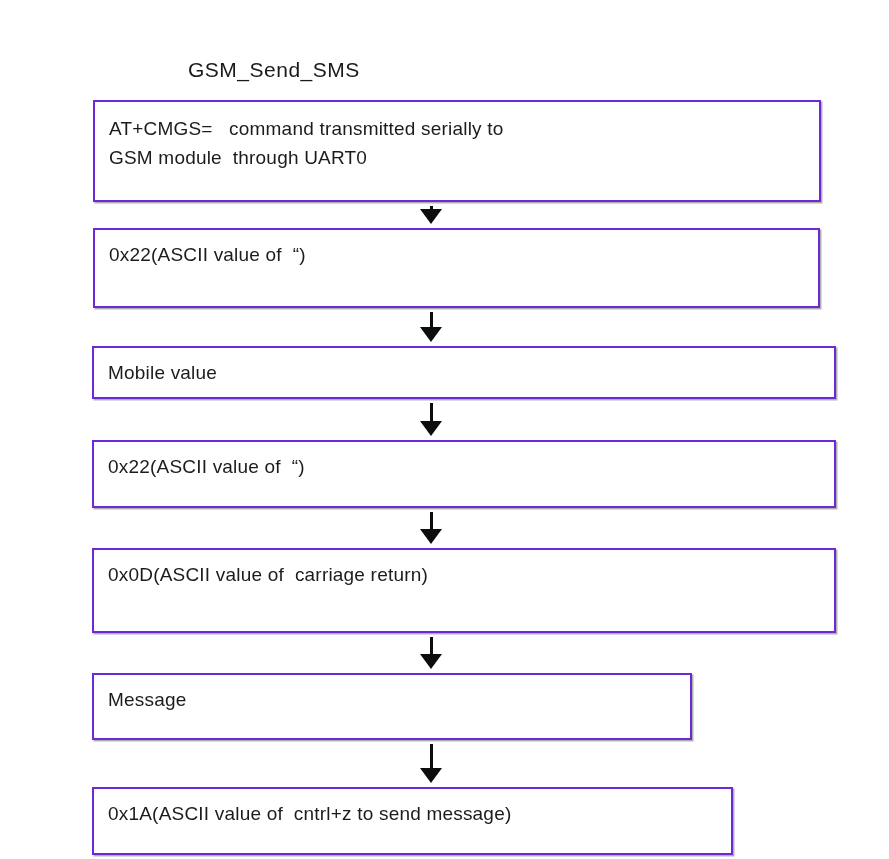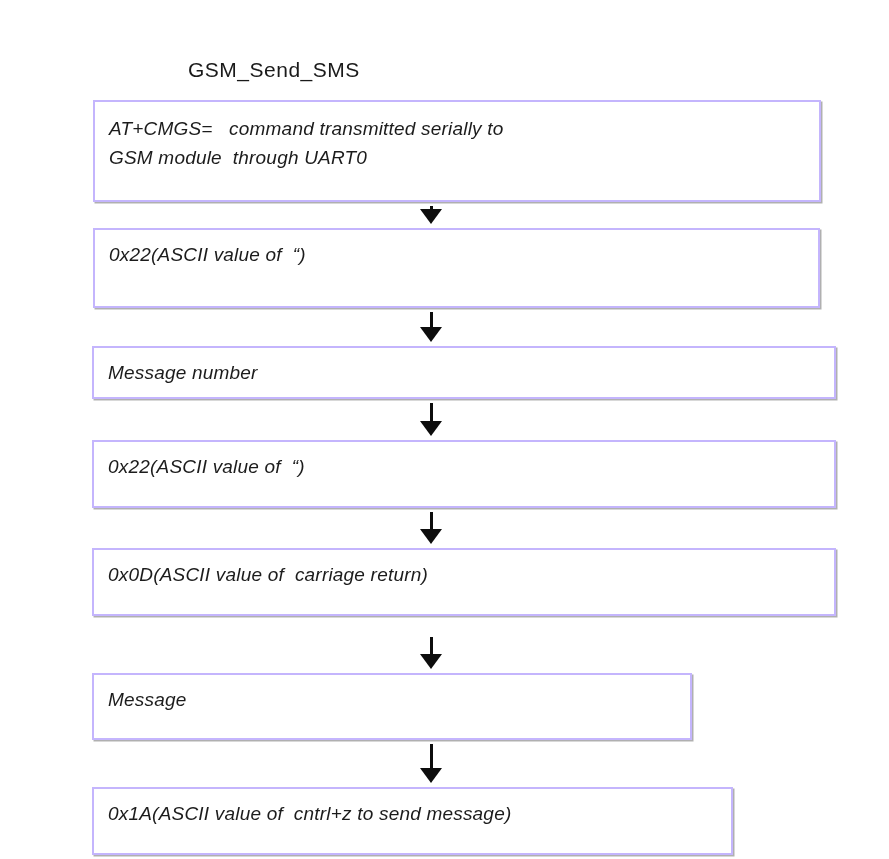--- a/index.html
+++ b/index.html
@@ -20,35 +20,34 @@
     left: 172px;
     top: 42px;
     font-size: 21px;
     letter-spacing: 0.5px;
     color: #1a1a1a;
     white-space: pre;
   }
   .flow-box {
     position: absolute;
     background: #ffffff;
-    border: 2px solid #c4b5fd;
+    border: 2px solid #6d28d9;
     box-shadow: 1.5px 1.5px 0 rgba(80,80,80,0.45);
     padding: 10px 16px 0 14px;
     font-size: 19px;
     line-height: 29px;
     color: #1c1c1c;
     white-space: pre-wrap;
     letter-spacing: 0.2px;
-    font-style: italic;
   }
   .box-1 { left: 77px; top:  84px; width: 728px; height: 102px; padding-top: 12px; }
   .box-2 { left: 77px; top: 212px; width: 727px; height:  80px; }
   .box-3 { left: 76px; top: 330px; width: 744px; height:  53px; }
   .box-4 { left: 76px; top: 424px; width: 744px; height:  68px; }
-  .box-5 { left: 76px; top: 532px; width: 744px; height:  68px; }
+  .box-5 { left: 76px; top: 532px; width: 744px; height:  85px; }
   .box-6 { left: 76px; top: 657px; width: 600px; height:  67px; }
   .box-7 { left: 76px; top: 771px; width: 641px; height:  68px; }
   .flow-arrow {
     position: absolute;
     left: 399px;          
     width: 24px;
   }
   .arr-1 { top: 186px; height: 26px; }
   .arr-2 { top: 292px; height: 38px; }
   .arr-3 { top: 383px; height: 41px; }
@@ -89,21 +88,21 @@
     <div class="arrow-head"></div>
   </div>
 
   <div class="flow-box box-2">0x22(ASCII value of  “)</div>
 
   <div class="flow-arrow arr-2">
     <div class="arrow-stem"></div>
     <div class="arrow-head"></div>
   </div>
 
-  <div class="flow-box box-3">Message number</div>
+  <div class="flow-box box-3">Mobile value</div>
 
   <div class="flow-arrow arr-3">
     <div class="arrow-stem"></div>
     <div class="arrow-head"></div>
   </div>
 
   <div class="flow-box box-4">0x22(ASCII value of  “)</div>
 
   <div class="flow-arrow arr-4">
     <div class="arrow-stem"></div>

